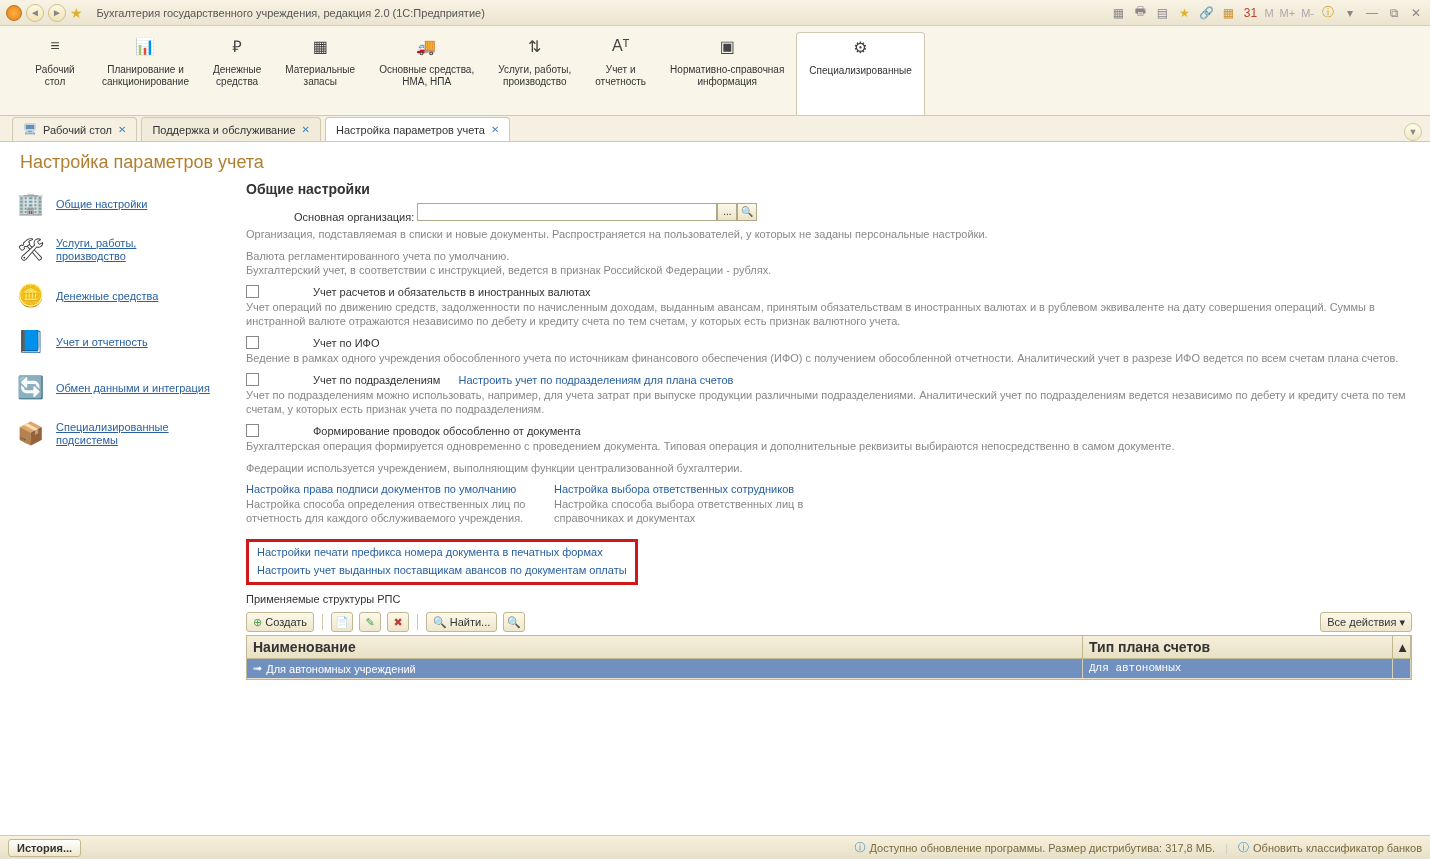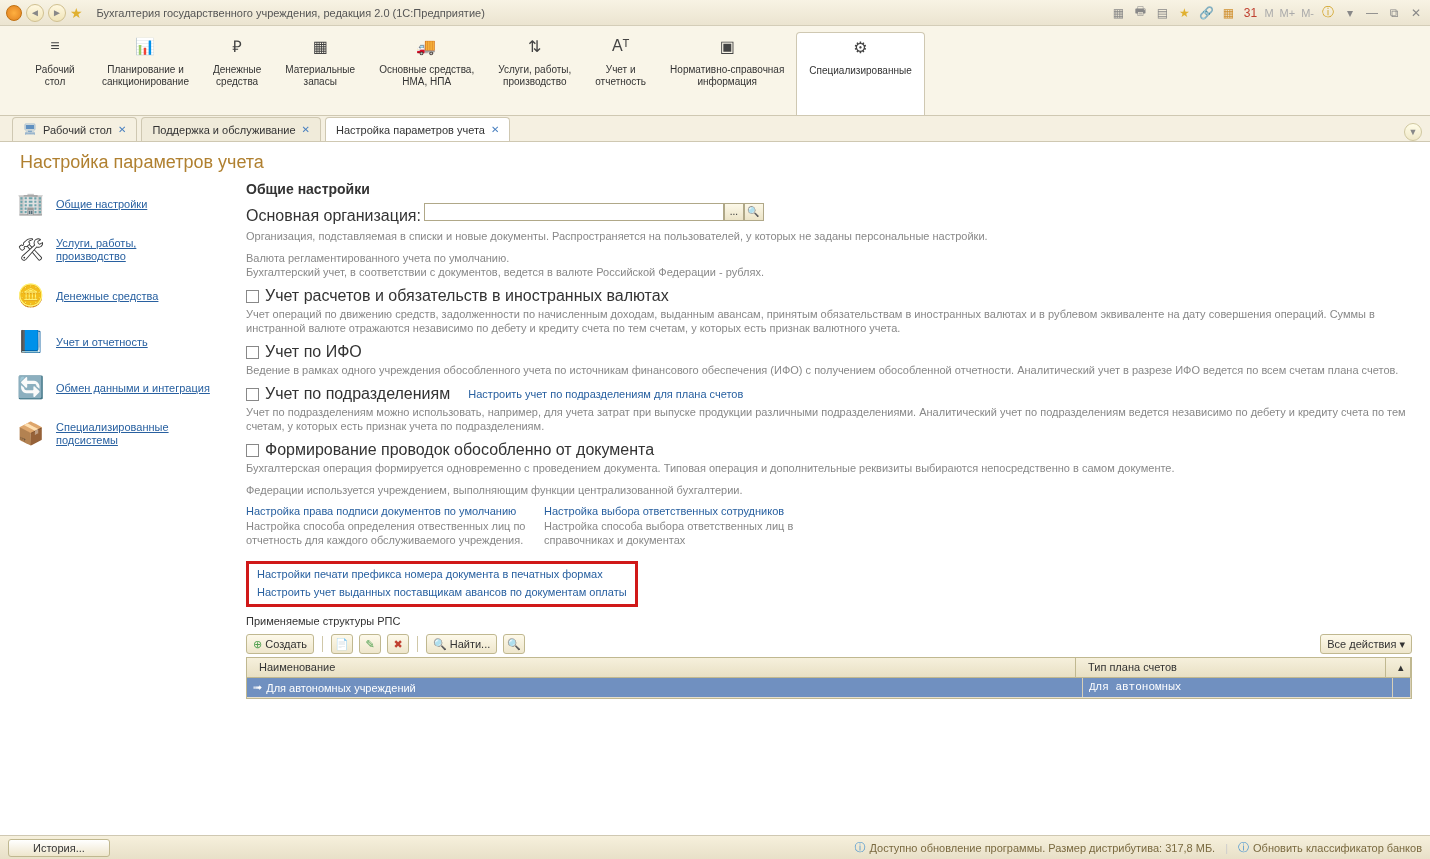--- a/index.html
+++ b/index.html
@@ -28,49 +28,49 @@
 .circle-btn { width:18px; height:18px; border-radius:9px; background:linear-gradient(#fffde8,#f0e8c8); border:1px solid #d0c8a0; display:flex; align-items:center; justify-content:center; font-size:9px; color:#888; }
 .content { display: flex; height: calc(100% - 26px - 90px - 26px - 24px); background: #fff; }
 .page-title { font-size: 18px; color: #b08030; padding: 10px 0 8px 20px; }
 .left-nav { width: 240px; padding: 0 8px 0 14px; }
 .nav-item { display: flex; align-items: center; gap: 8px; padding: 8px 0; }
 .nav-icon { width: 34px; height: 30px; display:flex; align-items:center; justify-content:center; font-size:22px; }
 .nav-link { color: #2860a0; text-decoration: underline; font-size: 11px; line-height: 13px; max-width: 160px; }
 .main { flex: 1; padding: 0 18px 0 6px; overflow: hidden; }
 .section-title { font-size: 14px; font-weight: bold; color: #333; margin-bottom: 6px; }
 .row { margin-bottom: 4px; }
-.label { color: #333; font-size: 16px; }
+.label { color: #333; font-size: 11px; margin-left: 48px; }
 .input-org { display:inline-block; width: 300px; height: 18px; border: 1px solid #b0a888; background:#fff; }
 .input-btn { display:inline-block; width: 20px; height: 18px; border: 1px solid #b0a888; background: linear-gradient(#fcf8e8,#ece4c8); text-align:center; line-height:16px; font-size:10px; vertical-align:top; }
 .help-text { color: #888; font-size: 11px; line-height: 14px; margin: 2px 0 8px 0; }
 .cb-row { display: flex; align-items: center; gap: 6px; margin: 6px 0 2px 0; }
 .checkbox { width: 13px; height: 13px; border: 1px solid #888; background:#fff; }
 .link { color: #2860a0; cursor:pointer; }
-.two-col { display:flex; gap: 18px; margin-top:3px; }
+.two-col { display:flex; gap: 28px; margin-top:3px; }
 .two-col > div { flex: 0 0 auto; }
 .highlight-box { border: 3px solid #d01818; padding: 4px 8px 6px 8px; display: inline-block; margin-top: 6px; }
 .rps-title { font-size: 11px; color: #333; margin: 8px 0 4px 0; }
 .rps-toolbar { display: flex; align-items: center; gap: 6px; padding: 3px 0; }
 .tbtn { height: 20px; padding: 0 6px; border: 1px solid #c0b890; background: linear-gradient(#fdf9ea,#eee6cc); border-radius: 3px; display:inline-flex; align-items:center; gap:3px; font-size:11px; }
 .tbtn.icon-only { width: 22px; justify-content:center; padding:0; }
 .rps-actions-right { margin-left:auto; }
 .table { border: 1px solid #c0b890; }
 .thead { display:flex; background: linear-gradient(#f6f0dc,#e8e0c4); border-bottom:1px solid #c0b890; }
-.th { padding: 3px 12px; font-size: 11px; border-right:1px solid #c0b890; }
+.th { padding: 3px 6px; font-size: 14px; border-right:1px solid #c0b890;font-weight:bold; }
 .th1 { flex: 1; }
 .th2 { width: 310px; }
 .th3 { width: 18px; background: linear-gradient(#f6f0dc,#e8e0c4); }
 .tr { display:flex; border-bottom:1px solid #e8e0cc; font-size:11px; }
 .tr.selected { background: #7090c0; color:#fff; }
 .td { padding: 3px 6px; border-right:1px solid #d8d0b8; }
 .td1 { flex:1; display:flex; align-items:center; gap:4px; }
 .td2 { width:310px;font-family:Liberation Mono, monospace; }
 .td3 { width:18px; }
 .statusbar { position:absolute; bottom:0; left:0; right:0; height:24px; background: linear-gradient(#f6f0dc,#e8e0c8); border-top:1px solid #cfc8b2; display:flex; align-items:center; padding: 0 8px; font-size:11px; }
-.sb-btn { height:18px; padding:0 24px; border:1px solid #c0b890; background:linear-gradient(#fff,#eee6cc); border-radius:3px; display:inline-flex; align-items:center; }
+.sb-btn { height:18px; padding:0 8px; border:1px solid #c0b890; background:linear-gradient(#fff,#eee6cc); border-radius:3px; display:inline-flex; align-items:center;font-weight:bold; }
 .sb-right { margin-left:auto; display:flex; align-items:center; gap:10px; }
 .sb-msg { display:flex; align-items:center; gap:4px; color:#7a6a40; }
 .currency-input { display:inline-block; border:1px solid #b0a888; background:#fff; padding:1px 4px; height:18px; line-height:15px; }
 .mag-btn { display:inline-block; width:18px; height:18px; border:1px solid #b0a888; background:linear-gradient(#fcf8e8,#ece4c8); text-align:center; line-height:15px; vertical-align:top; font-size:10px; }
 .content-wrap { background:#fff; height: calc(100% - 26px - 90px - 26px - 24px); overflow:hidden; }
 .sep { width:1px; height:16px; background:#d0c8a8; margin:0 2px; }
 </style>
 </head>
 <body>
 
@@ -201,21 +201,21 @@
 
     <div class="main">
       <div class="section-title">Общие настройки</div>
 
       <div class="row">
         <span class="label">Основная организация:</span>
         <span class="input-org"></span><span class="input-btn">...</span><span class="input-btn">🔍</span>
       </div>
       <div class="help-text">Организация, подставляемая в списки и новые документы. Распространяется на пользователей, у которых не заданы персональные настройки.</div>
 
-      <div class="help-text"><span>Валюта регламентированного учета по умолчанию.</span><br><span>Бухгалтерский учет, в соответствии с документов, ведется в валюте Российской Федерации - рублях.</span></div>
+      <div class="help-text"><span>Валюта регламентированного учета по умолчанию.</span><br><span>Бухгалтерский учет, в соответствии с инструкцией, ведется в признак Российской Федерации - рублях.</span></div>
 
       <div class="cb-row">
           <span class="checkbox"></span>
           <span class="label">Учет расчетов и обязательств в иностранных валютах</span>
         </div>
       <div class="help-text">Учет операций по движению средств, задолженности по начисленным доходам, выданным авансам, принятым обязательствам в иностранных валютах и в рублевом эквиваленте на дату совершения операций. Суммы в инстранной валюте отражаются независимо по дебету и кредиту счета по тем счетам, у которых есть признак валютного учета.</div>
 
       <div class="cb-row">
           <span class="checkbox"></span>
           <span class="label">Учет по ИФО</span>

